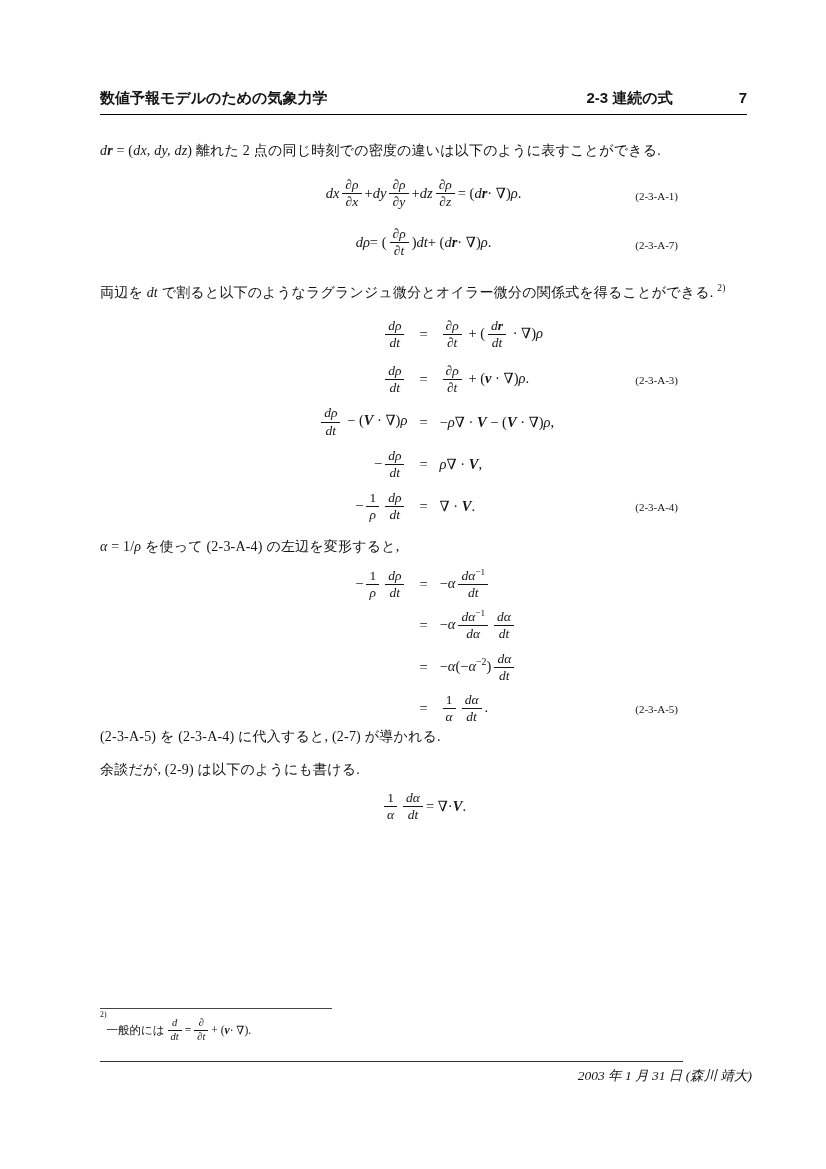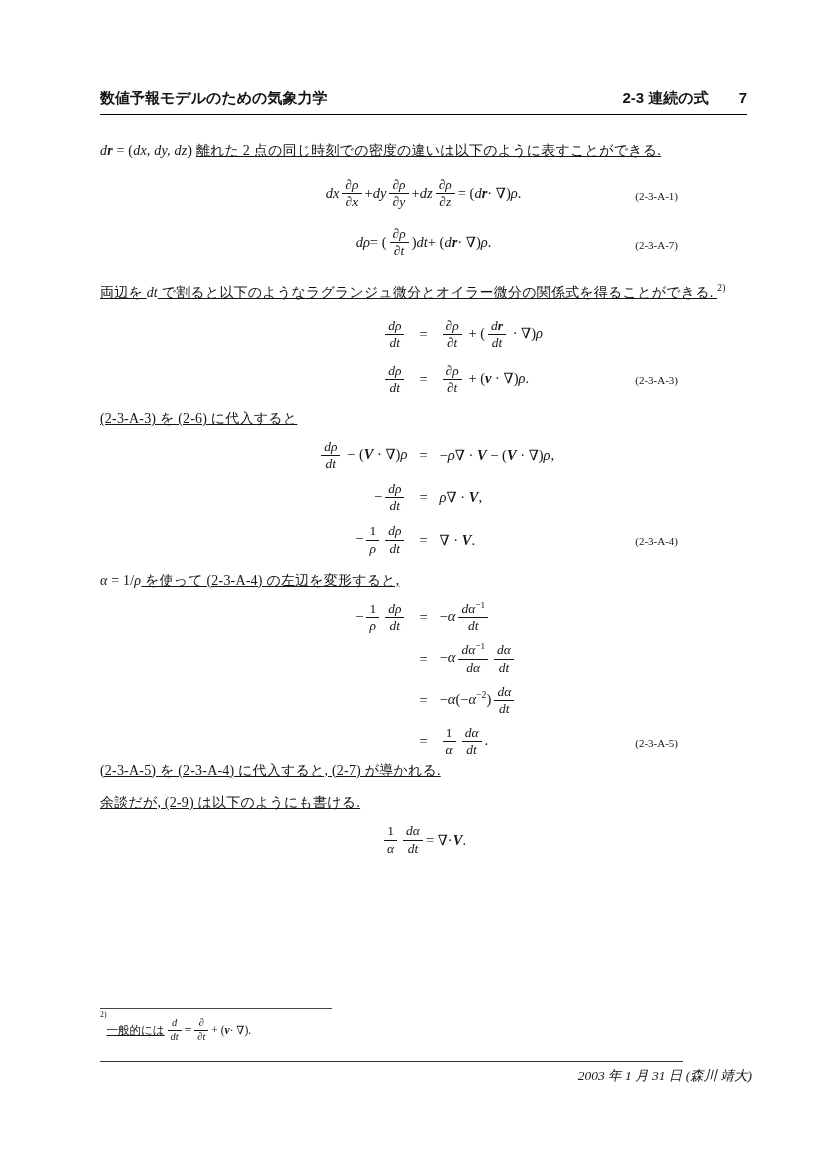--- a/index.html
+++ b/index.html
@@ -8,36 +8,36 @@
     font-family:"Liberation Serif","DejaVu Serif",serif; color:#151515;
     overflow:hidden;
   }
   .content { position:absolute; left:100px; top:0; width:647px; }
 
   
   .header {
     margin-top:89px; display:flex; align-items:baseline;
     border-bottom:1.4px solid #000; padding-bottom:6px;
     font-family:"Liberation Sans","DejaVu Sans",sans-serif;
-    font-weight:bold; font-size:15px;
+    font-weight:bold; font-size:15px;gap:36px;
   }
   .hspacer { flex:1; }
   .header .pageno { margin-left:30px; }
 
   
   .para { font-size:14px; line-height:1.45; letter-spacing:0.2px; }
   .p1 { margin-top:26px; } .p2 { margin-top:9px; } .p3 { margin-top:22px; }
   .p4 { margin-top:13px; } .p5 { margin-top:14px; } .p6 { margin-top:2px; }
   .p7 { margin-top:12px; } .p8 { margin-top:6px; }
 
   
   .s-r  { font-style:normal; }
   .s-i  { font-style:italic; }
   .s-bi { font-style:italic; font-weight:bold; }
-  .s-jp { font-style:normal;text-decoration:underline; }
+  .s-jp { font-style:normal; }
   .s-sup{ vertical-align:super; font-size:68%; line-height:0; }
 
   
   .equation { position:relative; font-size:14.5px; }
   .eq-center { display:flex; justify-content:center; align-items:center;
                min-height:38px; }
   .eq-grid { display:grid; grid-template-columns:1fr auto 1fr; align-items:center; }
   .eq1 { margin-top:13px; } .eq2 { margin-top:11px; }
   .eq3 { margin-top:14px; row-gap:12px; }
   .eq4 { margin-top:9px;  row-gap:9px; }
@@ -133,21 +133,20 @@
     <div class="equation eq-grid eq3">
         <span class="cell-l"><span class="frac"><span class="fnum"><span class="s-i">dρ</span></span><span class="fden"><span class="s-i">dt</span></span></span></span>
         <span class="cell-eq">=</span>
         <span class="cell-r"><span class="frac"><span class="fnum"><span class="s-i">∂ρ</span></span><span class="fden"><span class="s-i">∂t</span></span></span><span class="s-r"> + (</span><span class="frac"><span class="fnum"><span class="s-i">d</span><span class="s-bi">r</span></span><span class="fden"><span class="s-i">dt</span></span></span><span class="s-r"> · ∇)</span><span class="s-i">ρ</span></span>
         <span class="cell-l"><span class="frac"><span class="fnum"><span class="s-i">dρ</span></span><span class="fden"><span class="s-i">dt</span></span></span></span>
         <span class="cell-eq">=</span>
         <span class="cell-r"><span class="frac"><span class="fnum"><span class="s-i">∂ρ</span></span><span class="fden"><span class="s-i">∂t</span></span></span><span class="s-r"> + (</span><span class="s-bi">v</span><span class="s-r"> · ∇)</span><span class="s-i">ρ</span><span class="s-r">.</span></span>
         <span class="eqtag">(2-3-A-3)</span>
       </div>
 
-    <div class="para p4"><span class="s-jp">(2-3-A-3) を (2-6) に代入すると</span></div>
     <div class="equation eq-grid eq4">
         <span class="cell-l"><span class="frac"><span class="fnum"><span class="s-i">dρ</span></span><span class="fden"><span class="s-i">dt</span></span></span><span class="s-r"> − (</span><span class="s-bi">V</span><span class="s-r"> · ∇)</span><span class="s-i">ρ</span></span>
         <span class="cell-eq">=</span>
         <span class="cell-r"><span class="s-r">−</span><span class="s-i">ρ</span><span class="s-r">∇ · </span><span class="s-bi">V</span><span class="s-r"> − (</span><span class="s-bi">V</span><span class="s-r"> · ∇)</span><span class="s-i">ρ</span><span class="s-r">,</span></span>
         <span class="cell-l"><span class="s-r">−</span><span class="frac"><span class="fnum"><span class="s-i">dρ</span></span><span class="fden"><span class="s-i">dt</span></span></span></span>
         <span class="cell-eq">=</span>
         <span class="cell-r"><span class="s-i">ρ</span><span class="s-r">∇ · </span><span class="s-bi">V</span><span class="s-r">,</span></span>
         <span class="cell-l"><span class="s-r">−</span><span class="frac"><span class="fnum"><span class="s-r">1</span></span><span class="fden"><span class="s-i">ρ</span></span></span><span class="frac"><span class="fnum"><span class="s-i">dρ</span></span><span class="fden"><span class="s-i">dt</span></span></span></span>
         <span class="cell-eq">=</span>
         <span class="cell-r"><span class="s-r">∇ · </span><span class="s-bi">V</span><span class="s-r">.</span></span>

